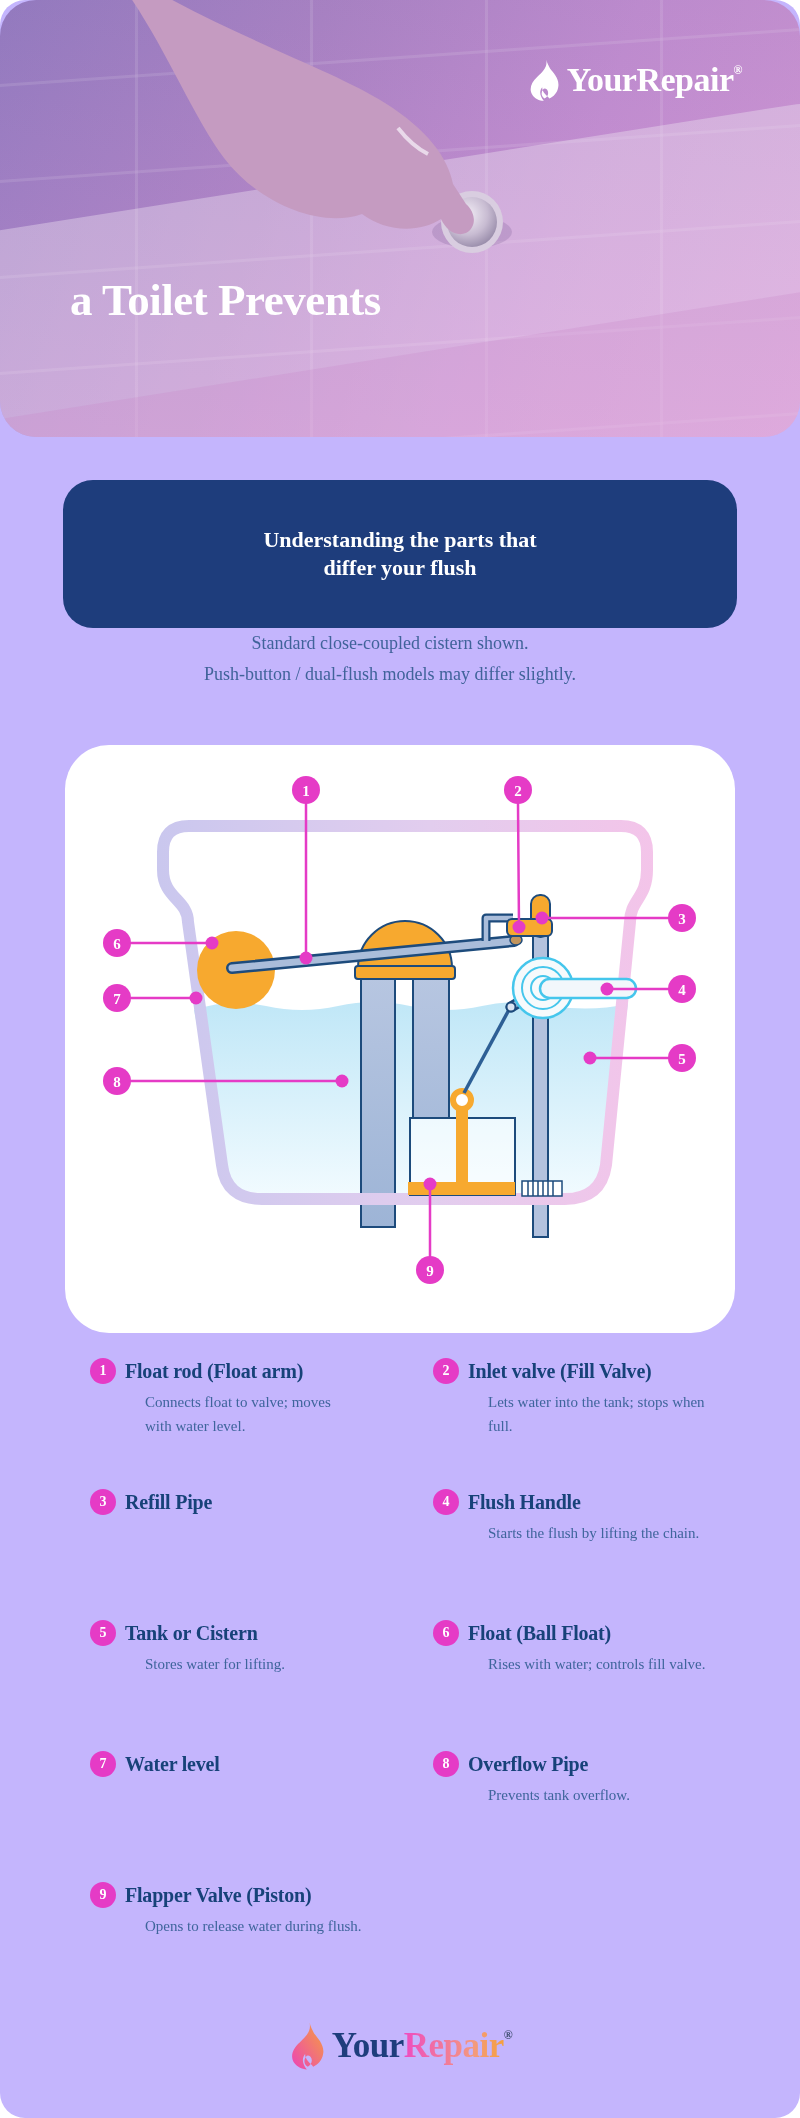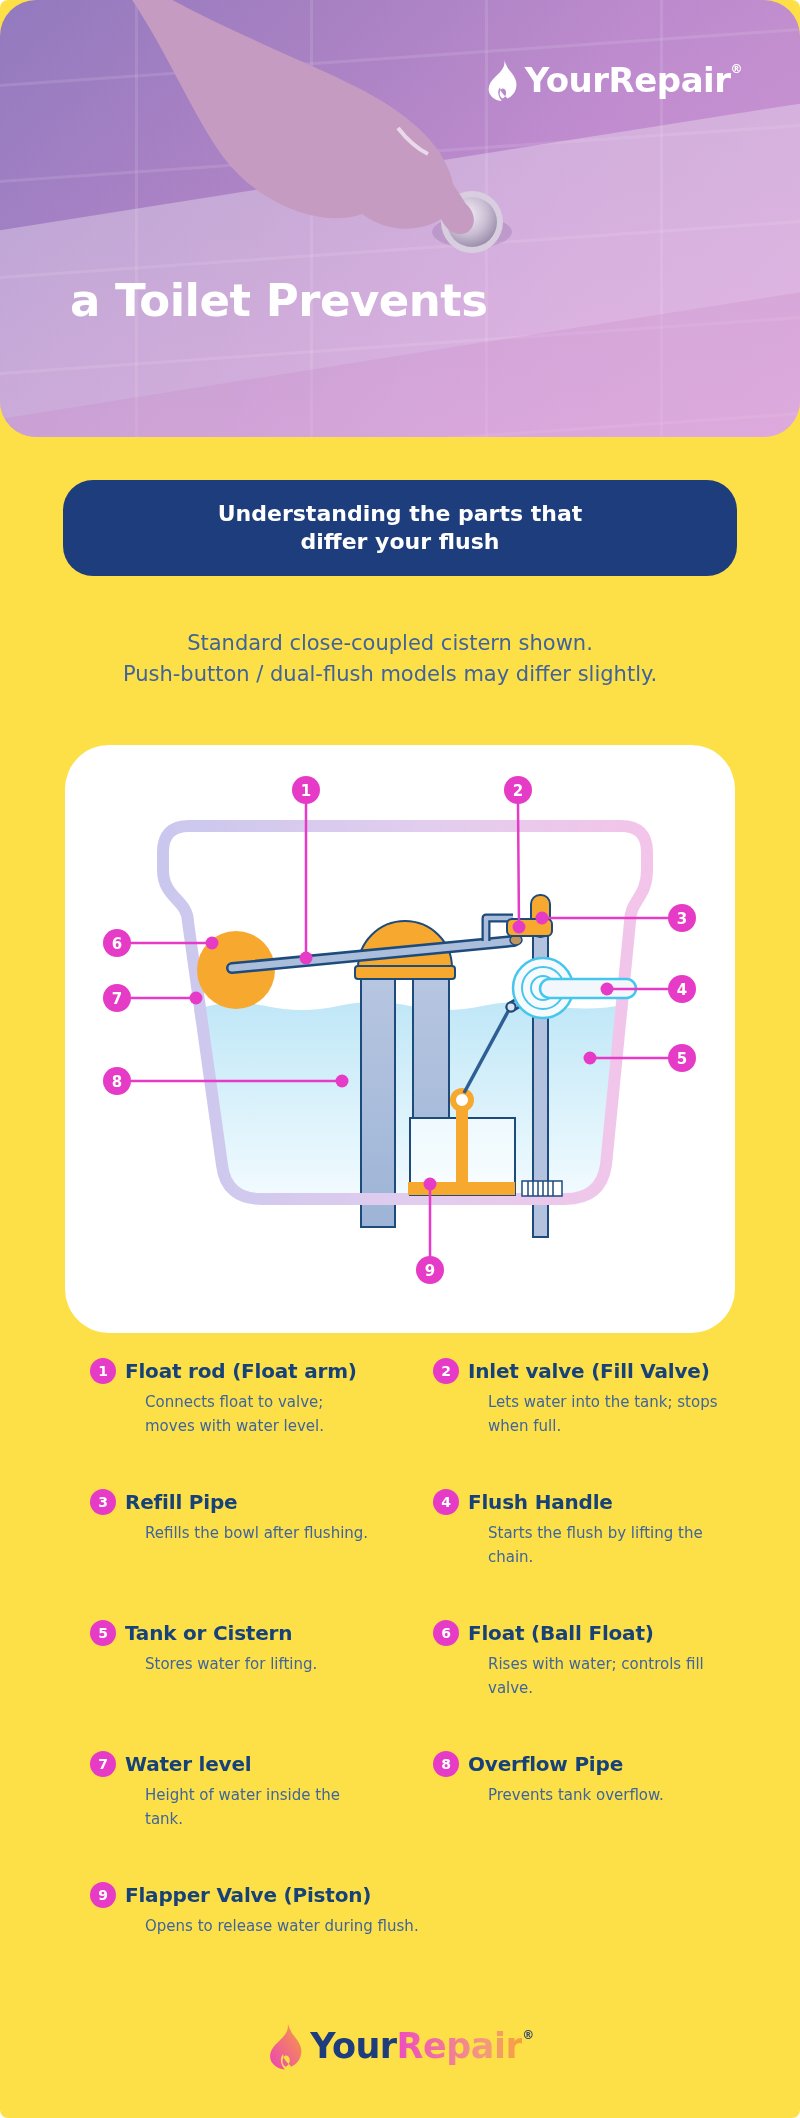--- a/index.html
+++ b/index.html
@@ -1,17 +1,17 @@
 <!DOCTYPE html>
 <html><head>
 <meta charset="utf-8">
 <style>
   html,body{margin:0;padding:0;background:#ffffff;}
   body{font-family:"DejaVu Sans","Liberation Sans",sans-serif;}
-  .page{position:relative;width:800px;height:2118px;margin:0 auto;background:#fde047;border-radius:8px;overflow:hidden;}
+  .page{position:relative;width:800px;height:2118px;margin:0 auto;background:#c4b5fd;border-radius:25px;overflow:hidden;font-family:Liberation Serif, serif;}
 
   
   .header{position:absolute;left:0;top:0;width:800px;height:437px;border-radius:36px;overflow:hidden;
     background:linear-gradient(108deg,#9a82c5 0%,#b18ac9 35%,#c995d6 68%,#d49dd8 100%);}
   .tiles{position:absolute;inset:-40px;opacity:.45;
     background-image:linear-gradient(rgba(255,255,255,.30) 3px,transparent 3px),
                      linear-gradient(90deg,rgba(255,255,255,.30) 3px,transparent 3px);
     background-size:175px 96px;transform:skewY(-4deg);}
   .lid-top{position:absolute;left:-60px;width:940px;top:168px;height:430px;background:rgba(255,255,255,.38);
     transform:rotate(-9deg);border-radius:48px;}
@@ -20,24 +20,24 @@
   .header-shade{position:absolute;inset:0;background:linear-gradient(180deg,rgba(90,60,140,.12),rgba(225,130,210,.18));}
   .hand-svg{position:absolute;inset:0;}
   .header-title{position:absolute;left:70px;top:274px;color:#ffffff;font-size:45px;font-weight:700;line-height:53px;letter-spacing:-.5px;}
   .logo{display:flex;align-items:center;gap:8px;}
   .logo-header{position:absolute;top:58px;right:58px;}
   .logo-word{font-size:34px;font-weight:600;letter-spacing:-.5px;white-space:nowrap;}
   .logo-header .logo-word{color:#ffffff;}
   .reg{font-size:12px;vertical-align:top;position:relative;top:2px;}
 
   
-  .banner{position:absolute;left:63px;top:480px;width:674px;height:96px;background:#1e3d7c;border-radius:30px;
+  .banner{position:absolute;left:63px;top:480px;width:674px;height:148px;background:#1e3d7c;border-radius:30px;
     display:flex;flex-direction:column;align-items:center;justify-content:center;color:#fff;
     font-size:22px;font-weight:700;line-height:28px;text-align:center;}
-  .subtitle{position:absolute;left:0;top:628px;width:780px;text-align:center;color:#40639a;font-size:21px;line-height:31px;}
+  .subtitle{position:absolute;left:0;top:628px;width:780px;text-align:center;color:#40639a;font-size:18px;line-height:31px;}
 
   
   .card{position:absolute;left:65px;top:745px;width:670px;height:588px;background:#ffffff;border-radius:44px;}
   .card svg{position:absolute;inset:0;}
 
   
   .legend{position:absolute;left:90px;top:1358px;width:640px;display:grid;
     grid-template-columns:343px 1fr;grid-template-rows:repeat(4,131px) auto;}
   .item{position:relative;}
   .item-head{display:flex;align-items:center;gap:9px;}
@@ -251,21 +251,20 @@
         <div class="item-title">Inlet valve (Fill Valve)</div>
       </div>
       <p class="item-desc w-b">Lets water into the tank; stops when full.</p>
     </div>
 
     <div class="item">
       <div class="item-head">
         <div class="badge">3</div>
         <div class="item-title">Refill Pipe</div>
       </div>
-      <p class="item-desc w-c">Refills the bowl after flushing.</p>
     </div>
 
     <div class="item">
       <div class="item-head">
         <div class="badge">4</div>
         <div class="item-title">Flush Handle</div>
       </div>
       <p class="item-desc w-b">Starts the flush by lifting the chain.</p>
     </div>
 
@@ -283,21 +282,20 @@
         <div class="item-title">Float (Ball Float)</div>
       </div>
       <p class="item-desc w-b">Rises with water; controls fill valve.</p>
     </div>
 
     <div class="item">
       <div class="item-head">
         <div class="badge">7</div>
         <div class="item-title">Water level</div>
       </div>
-      <p class="item-desc w-a">Height of water inside the tank.</p>
     </div>
 
     <div class="item">
       <div class="item-head">
         <div class="badge">8</div>
         <div class="item-title">Overflow Pipe</div>
       </div>
       <p class="item-desc w-b">Prevents tank overflow.</p>
     </div>
 

